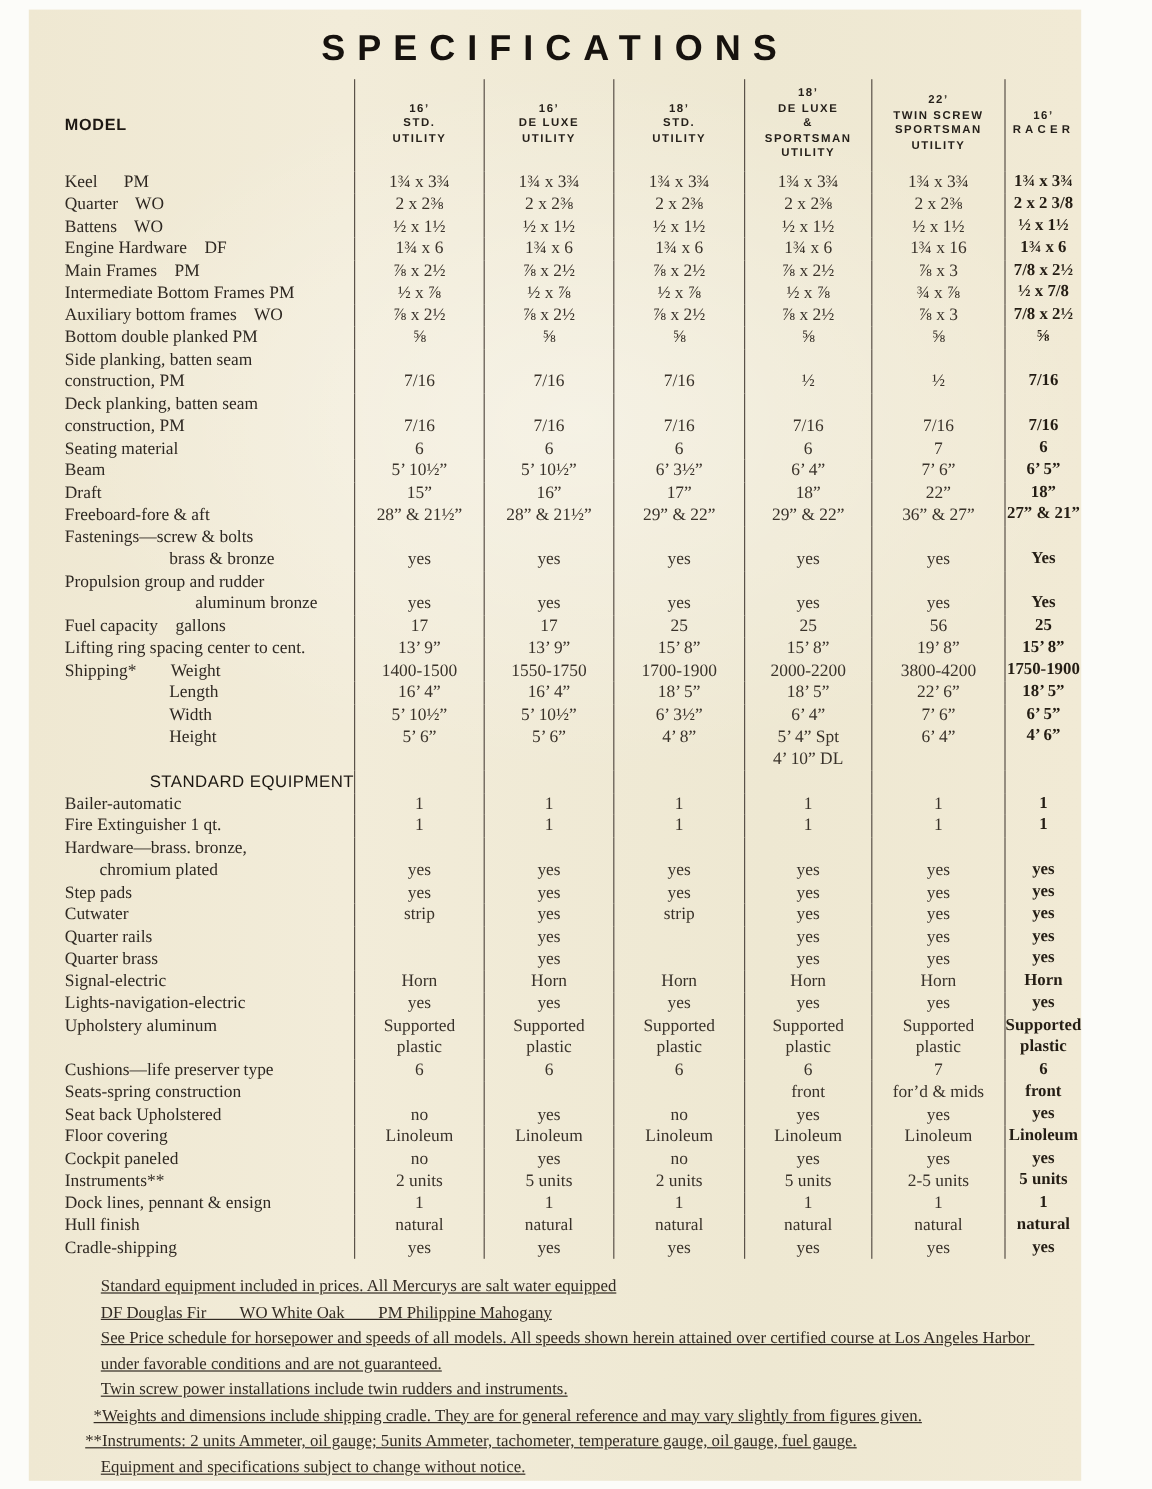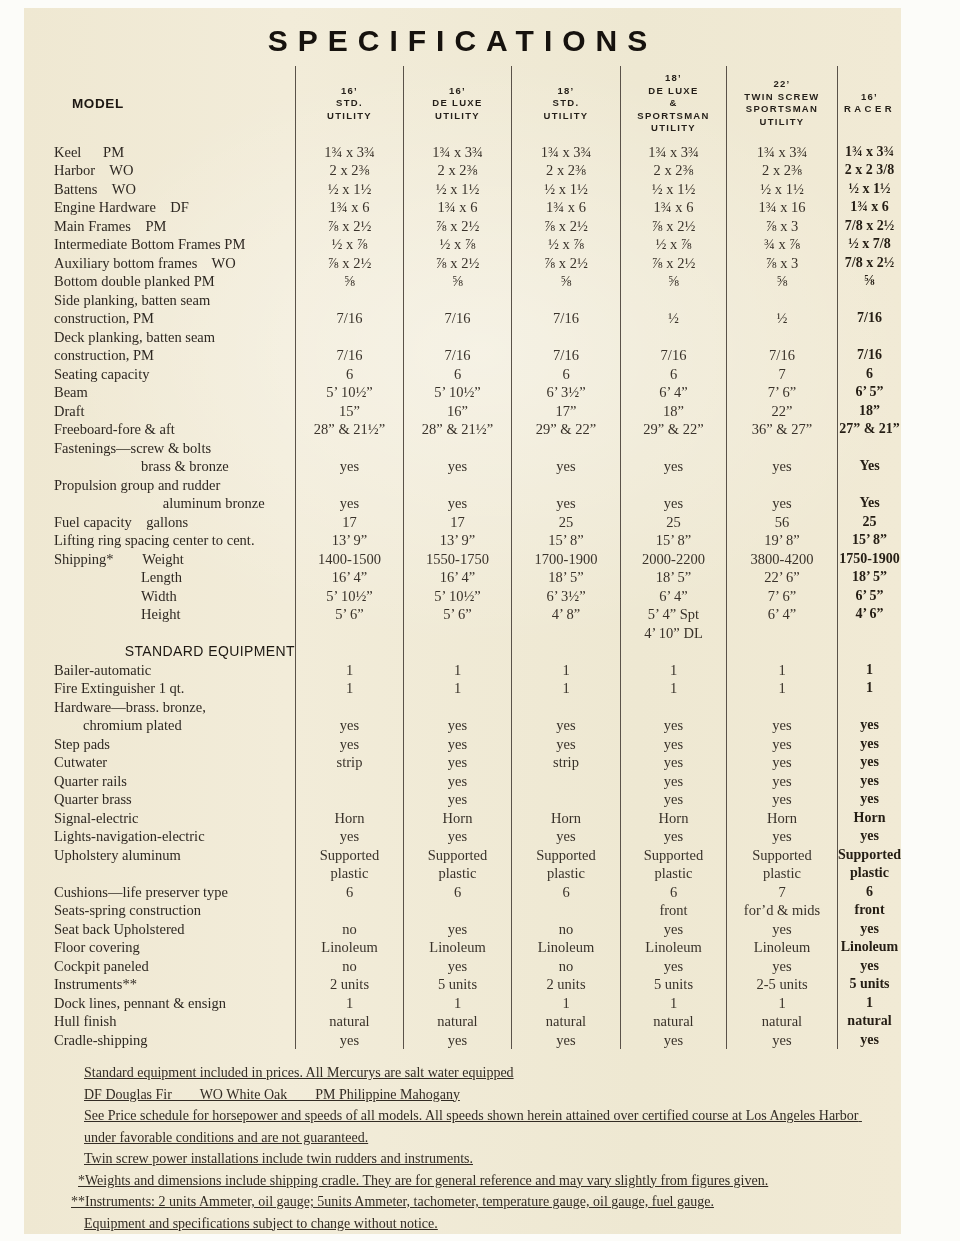--- a/index.html
+++ b/index.html
@@ -43,21 +43,20 @@
   .header-cell{
     justify-content:center;
     font-family:"Liberation Sans","DejaVu Sans",sans-serif;
     font-weight:bold;font-size:9.5px;letter-spacing:1.3px;
     color:#241f19;line-height:12.5px;padding:6px 0 8px 0;min-height:64px;
   }
   .model-header{
     font-family:"Liberation Sans","DejaVu Sans",sans-serif;
     font-weight:bold;font-size:13.5px;letter-spacing:0.6px;color:#1d1813;
     justify-content:center;
-    margin-left:18px;
   }
   .racer-header div:last-child{letter-spacing:3.5px;}
   .section{
     font-family:"Liberation Sans","DejaVu Sans",sans-serif;
     font-weight:normal;font-size:14px;letter-spacing:0.4px;color:#1d1813;text-align:right;
   }
   .racer{font-weight:bold;color:#241d14;font-size:14px;}
   .notes{
     margin:13px 14px 0 60px;max-width:818px;
     font-size:14px;color:#332c24;line-height:21.5px;
@@ -80,21 +79,21 @@
       <div class="cell value-cell header-cell"><div>18’</div><div>DE LUXE</div><div>&amp;</div><div>SPORTSMAN</div><div>UTILITY</div></div>
       <div class="cell value-cell header-cell"><div>22’</div><div>TWIN SCREW</div><div>SPORTSMAN</div><div>UTILITY</div></div>
       <div class="cell value-cell header-cell racer-header"><div>16’</div><div>RACER</div></div>
       <div class="cell label-cell"><div>Keel      PM</div></div>
       <div class="cell value-cell">1¾ x 3¾</div>
       <div class="cell value-cell">1¾ x 3¾</div>
       <div class="cell value-cell">1¾ x 3¾</div>
       <div class="cell value-cell">1¾ x 3¾</div>
       <div class="cell value-cell">1¾ x 3¾</div>
       <div class="cell value-cell racer">1¾ x 3¾</div>
-      <div class="cell label-cell"><div>Harbor    WO</div></div>
+      <div class="cell label-cell"><div>Quarter    WO</div></div>
       <div class="cell value-cell">2 x 2⅜</div>
       <div class="cell value-cell">2 x 2⅜</div>
       <div class="cell value-cell">2 x 2⅜</div>
       <div class="cell value-cell">2 x 2⅜</div>
       <div class="cell value-cell">2 x 2⅜</div>
       <div class="cell value-cell racer">2 x 2 3/8</div>
       <div class="cell label-cell"><div>Battens    WO</div></div>
       <div class="cell value-cell">½ x 1½</div>
       <div class="cell value-cell">½ x 1½</div>
       <div class="cell value-cell">½ x 1½</div>
@@ -143,21 +142,21 @@
       <div class="cell value-cell">½</div>
       <div class="cell value-cell">½</div>
       <div class="cell value-cell racer">7/16</div>
       <div class="cell label-cell"><div>Deck planking, batten seam</div><div>construction, PM</div></div>
       <div class="cell value-cell">7/16</div>
       <div class="cell value-cell">7/16</div>
       <div class="cell value-cell">7/16</div>
       <div class="cell value-cell">7/16</div>
       <div class="cell value-cell">7/16</div>
       <div class="cell value-cell racer">7/16</div>
-      <div class="cell label-cell"><div>Seating capacity</div></div>
+      <div class="cell label-cell"><div>Seating material</div></div>
       <div class="cell value-cell">6</div>
       <div class="cell value-cell">6</div>
       <div class="cell value-cell">6</div>
       <div class="cell value-cell">6</div>
       <div class="cell value-cell">7</div>
       <div class="cell value-cell racer">6</div>
       <div class="cell label-cell"><div>Beam</div></div>
       <div class="cell value-cell">5’ 10½”</div>
       <div class="cell value-cell">5’ 10½”</div>
       <div class="cell value-cell">6’ 3½”</div>

